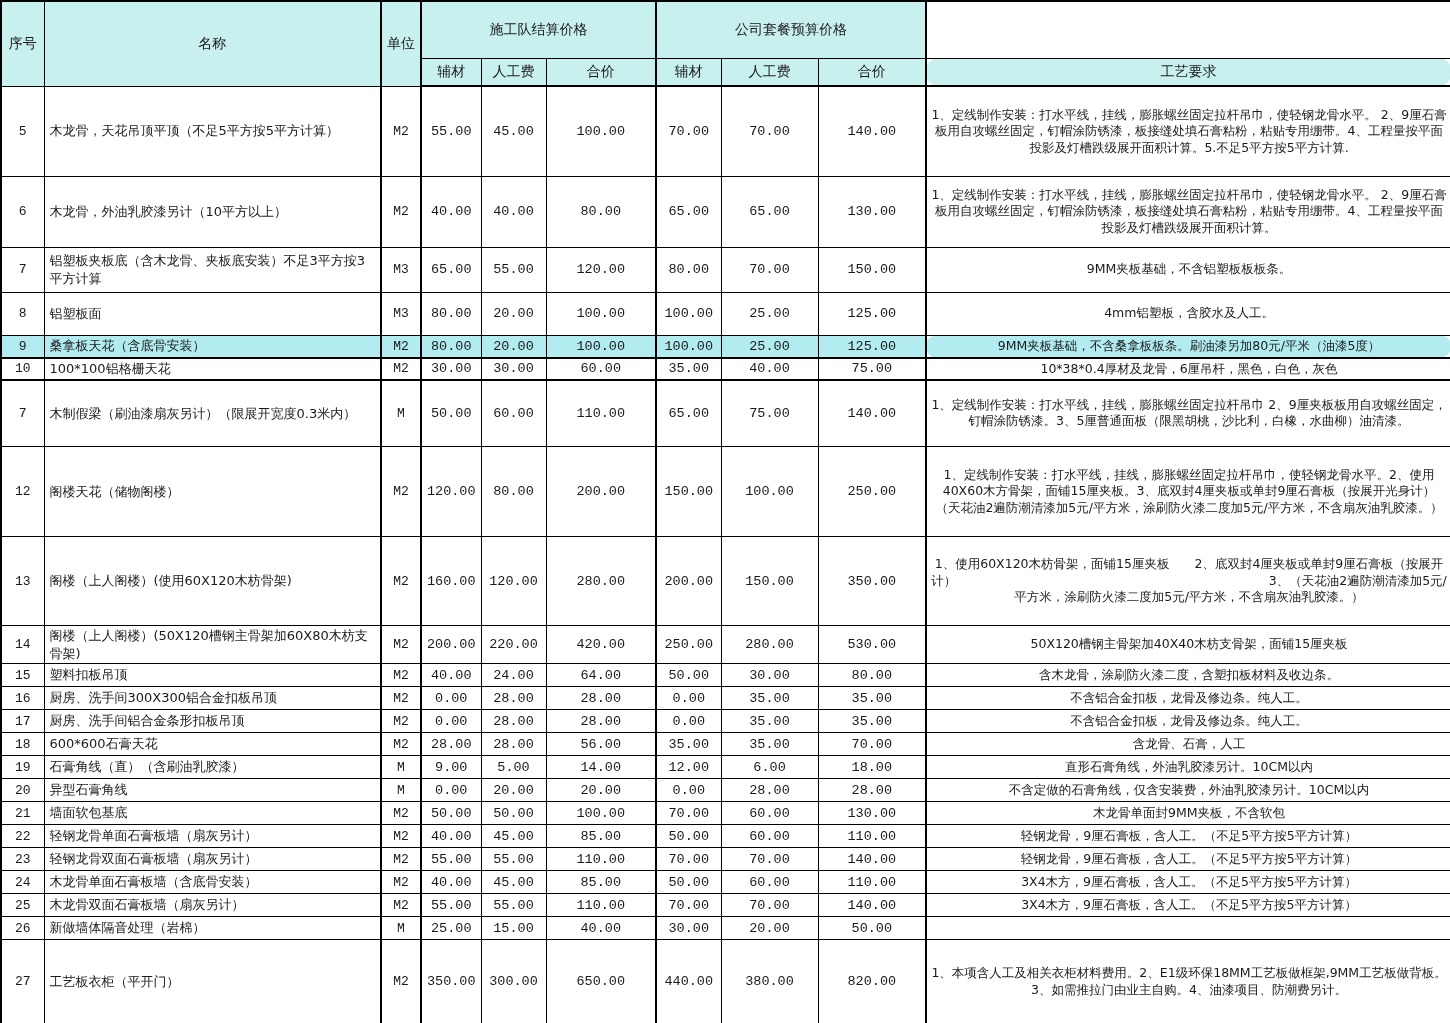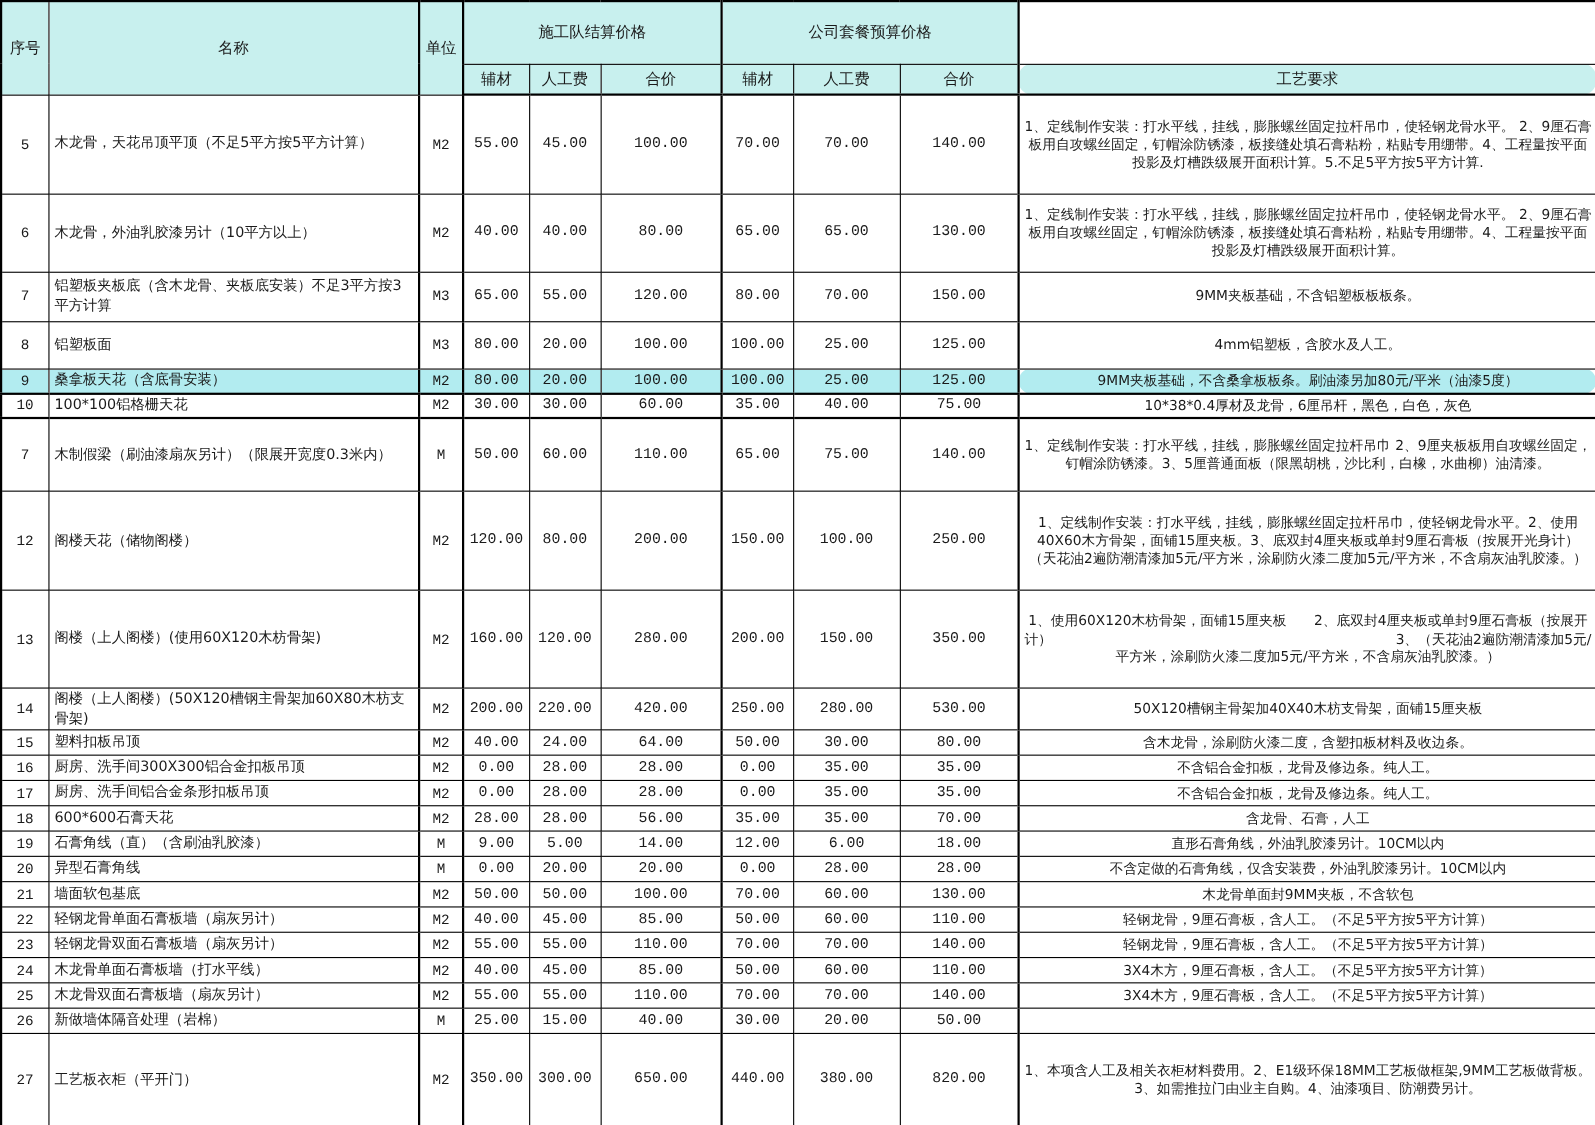--- a/index.html
+++ b/index.html
@@ -299,21 +299,21 @@
     <td class="c-num">55.00</td>
     <td class="c-num">55.00</td>
     <td class="c-num">110.00</td>
     <td class="c-num">70.00</td>
     <td class="c-num">70.00</td>
     <td class="c-num">140.00</td>
     <td class="c-craft">轻钢龙骨，9厘石膏板，含人工。（不足5平方按5平方计算）</td>
   </tr>
         <tr>
     <td class="c-no">24</td>
-    <td class="c-name">木龙骨单面石膏板墙（打水平线）</td>
+    <td class="c-name">木龙骨单面石膏板墙（含底骨安装）</td>
     <td class="c-unit-cell">M2</td>
     <td class="c-num">40.00</td>
     <td class="c-num">45.00</td>
     <td class="c-num">85.00</td>
     <td class="c-num">50.00</td>
     <td class="c-num">60.00</td>
     <td class="c-num">110.00</td>
     <td class="c-craft">3X4木方，9厘石膏板，含人工。（不足5平方按5平方计算）</td>
   </tr>
         <tr>

